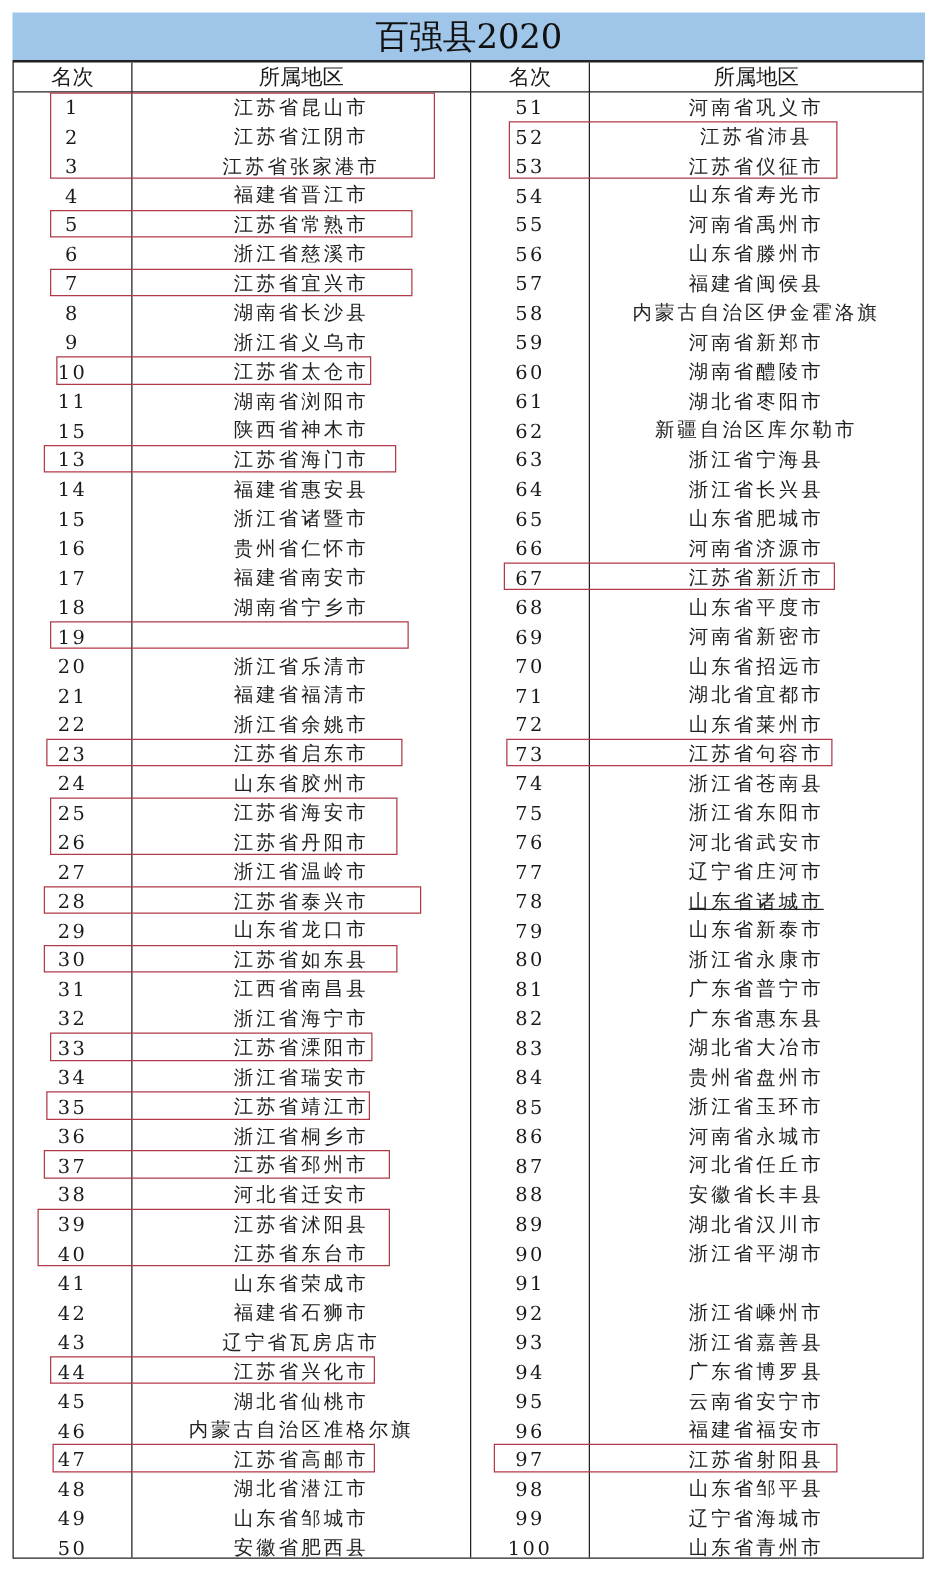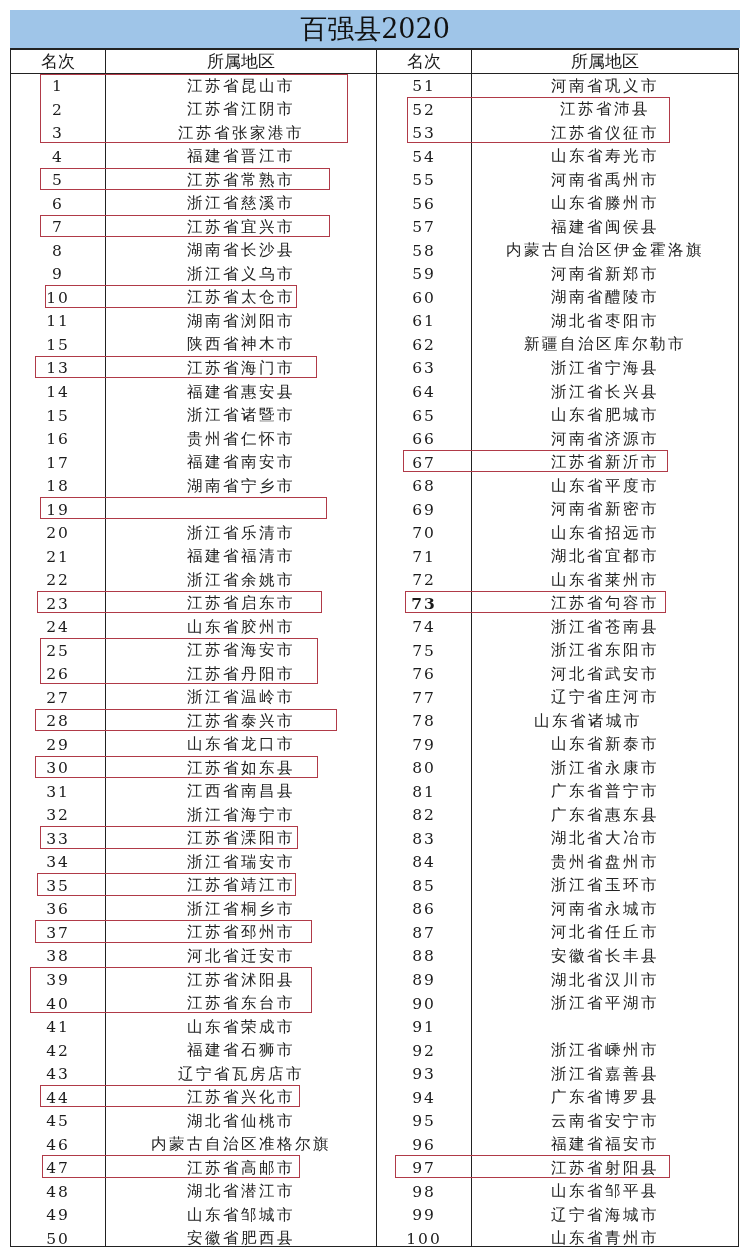--- a/index.html
+++ b/index.html
@@ -166,21 +166,21 @@
       </div>
       <div class="row" style="top: 518.42px;">
         <div class="cell rank" style="left:0;width:94px;">22</div>
         <div class="cell region" style="left:95px;width:270px;">浙江省余姚市</div>
         <div class="cell rank" style="left:366px;width:94px;">72</div>
         <div class="cell region" style="left:461px;width:266px;">山东省莱州市</div>
       </div>
       <div class="row" style="top: 541.94px;">
         <div class="cell rank" style="left:0;width:94px;">23</div>
         <div class="cell region" style="left:95px;width:270px;">江苏省启东市</div>
-        <div class="cell rank" style="left:366px;width:94px;font-weight:bold;">73</div>
+        <div class="cell rank" style="left:366px;width:94px;">73</div>
         <div class="cell region" style="left:461px;width:266px;">江苏省句容市</div>
       </div>
       <div class="row" style="top: 565.46px;">
         <div class="cell rank" style="left:0;width:94px;">24</div>
         <div class="cell region" style="left:95px;width:270px;">山东省胶州市</div>
         <div class="cell rank" style="left:366px;width:94px;">74</div>
         <div class="cell region" style="left:461px;width:266px;">浙江省苍南县</div>
       </div>
       <div class="row" style="top: 588.98px;">
         <div class="cell rank" style="left:0;width:94px;">25</div>
@@ -197,21 +197,21 @@
       <div class="row" style="top: 636.02px;">
         <div class="cell rank" style="left:0;width:94px;">27</div>
         <div class="cell region" style="left:95px;width:270px;">浙江省温岭市</div>
         <div class="cell rank" style="left:366px;width:94px;">77</div>
         <div class="cell region" style="left:461px;width:266px;">辽宁省庄河市</div>
       </div>
       <div class="row" style="top: 659.54px;">
         <div class="cell rank" style="left:0;width:94px;">28</div>
         <div class="cell region" style="left:95px;width:270px;">江苏省泰兴市</div>
         <div class="cell rank" style="left:366px;width:94px;">78</div>
-        <div class="cell region" style="left:444px;width:266px;">山东省诸城市</div>
+        <div class="cell region" style="left:461px;width:266px;text-decoration:underline;">山东省诸城市</div>
       </div>
       <div class="row" style="top: 683.06px;">
         <div class="cell rank" style="left:0;width:94px;">29</div>
         <div class="cell region" style="left:95px;width:270px;">山东省龙口市</div>
         <div class="cell rank" style="left:366px;width:94px;">79</div>
         <div class="cell region" style="left:461px;width:266px;">山东省新泰市</div>
       </div>
       <div class="row" style="top: 706.58px;">
         <div class="cell rank" style="left:0;width:94px;">30</div>
         <div class="cell region" style="left:95px;width:270px;">江苏省如东县</div>

